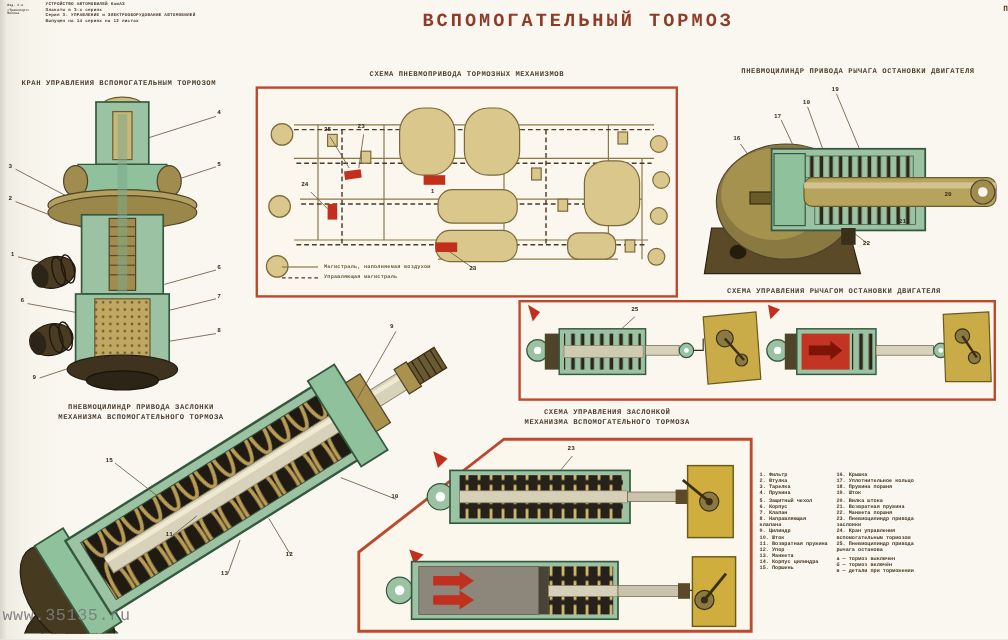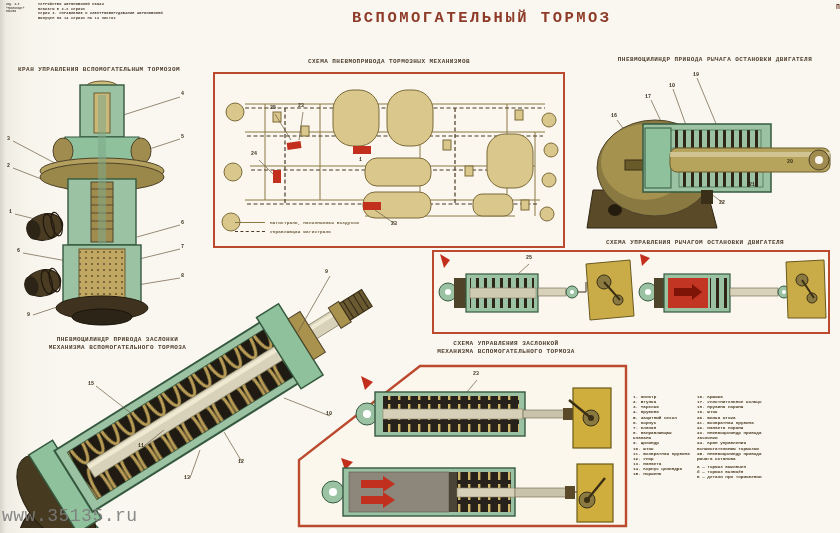--- a/index.html
+++ b/index.html
@@ -20,21 +20,21 @@
   .schema-legend{position:absolute;left:20px;top:144px;}
   .schema-legend .row{display:flex;align-items:center;height:9px;}
   .sample{display:inline-block;width:30px;margin-right:5px;border-top:1px solid #8a7a45;}
   .sample.dashed{border-top:1.6px dashed #4a3a26;}
   .schema-legend .lbl{font-size:4.3px;color:#6a5a3a;font-weight:700;letter-spacing:.2px;}
   .legend-cols{display:flex;gap:6px;}
   .legend-col{width:58px;}
   .legend-col.wide{width:74px;}
   .legend-col .li,.notes .li{font-size:4.3px;line-height:1.2;color:#4a3a22;font-weight:700;}
   .notes{margin-top:3px;}
-  .watermark{font-size:18px;color:#7d7d7d;opacity:.9;letter-spacing:.5px;}
+  .watermark{font-size:14px;color:#7d7d7d;opacity:.9;letter-spacing:.5px;}
   svg{display:block;}
 </style>
 </head>
 <body>
 
 <div class="poster">
 
   <svg width="0" height="0" class="abs" aria-hidden="true">
     <defs>
       <pattern id="spr" width="8" height="20" patternUnits="userSpaceOnUse">

